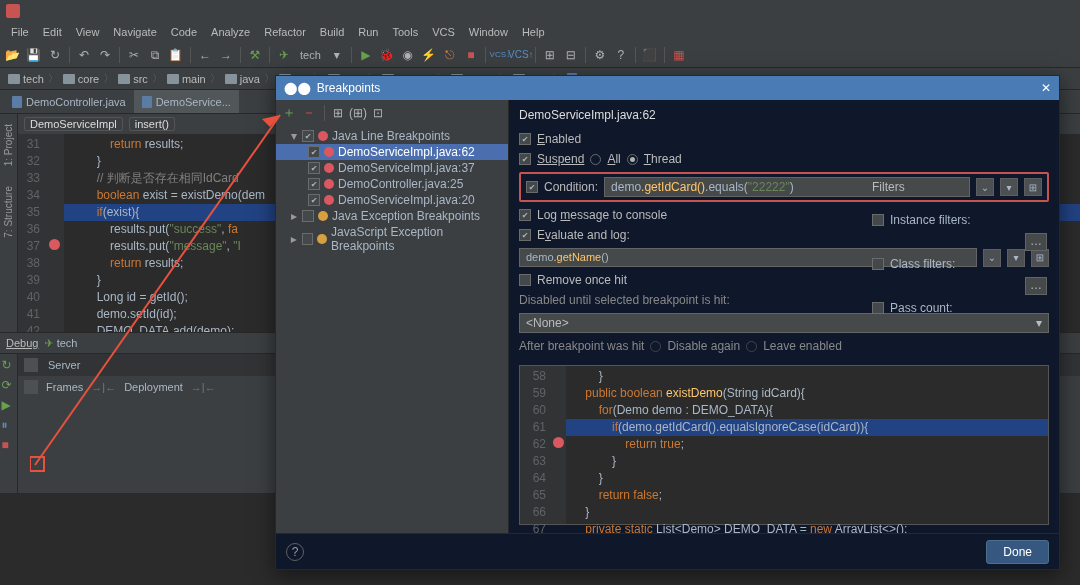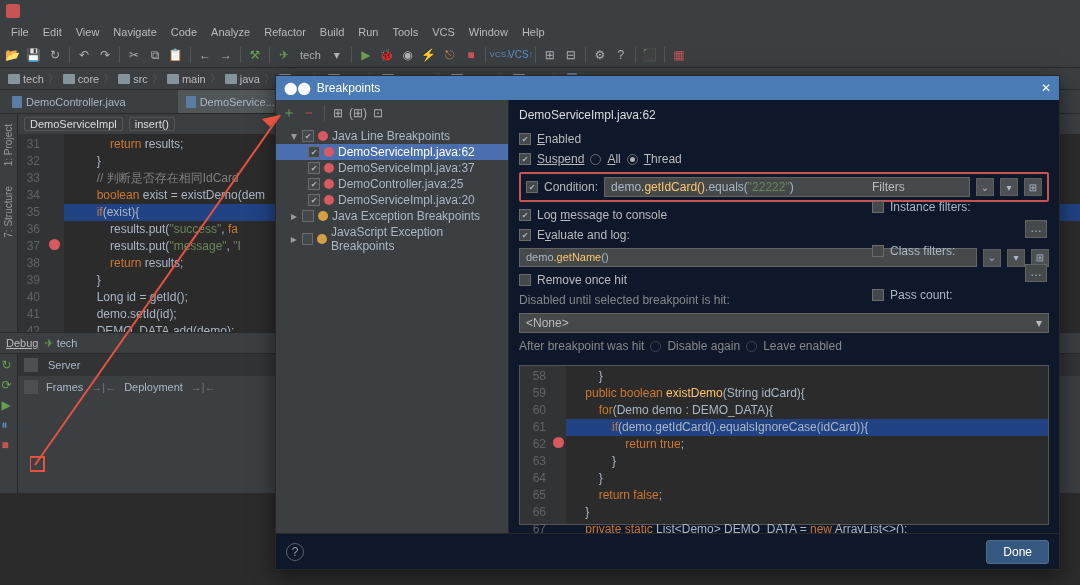--- a/index.html
+++ b/index.html
@@ -11,21 +11,21 @@
 .toolbar { background: #3c3f41; height: 26px; display: flex; align-items: center; padding: 0 4px; gap: 3px; border-bottom: 1px solid #282828; }
 .tb-btn { width: 18px; height: 18px; display: flex; align-items: center; justify-content: center; cursor: pointer; color: #afb1b3; }
 .tb-sep { width: 1px; height: 16px; background: #555; margin: 0 2px; }
 .tb-text { color: #afb1b3; font-size: 11px; padding: 0 4px; }
 .navbar { background: #3c3f41; height: 22px; display: flex; align-items: center; padding: 0 4px; font-size: 11px; border-bottom: 1px solid #282828; }
 .nav-item { display: flex; align-items: center; gap: 3px; padding: 0 4px; color: #bbb; }
 .folder-ico { width: 12px; height: 10px; background: #87939a; border-radius: 1px; display: inline-block; }
 .file-ico { width: 10px; height: 12px; background: #5a7ca5; border-radius: 1px; display: inline-block; }
 .tabs { background: #3c3f41; height: 24px; display: flex; align-items: center; padding: 0 4px; font-size: 11px; border-bottom: 1px solid #282828; }
 .tab { display: flex; align-items: center; gap: 4px; padding: 0 8px; height: 100%; cursor: pointer; }
-.tab.active { background: #515658; margin-left: 44px; }
+.tab.active { background: #515658; }
 .main-area { display: flex; height: 218px; }
 .left-gutter { width: 18px; background: #3c3f41; border-right: 1px solid #282828; display: flex; flex-direction: column; align-items: center; padding-top: 4px; gap: 8px; }
 .gutter-label { writing-mode: vertical-rl; transform: rotate(180deg); font-size: 10px; color: #999; padding: 6px 0; }
 .editor-wrap { flex: 1; display: flex; flex-direction: column; background: #2b2b2b; }
 .breadcrumb { background: #3c3f41; height: 20px; display: flex; align-items: center; padding: 0 6px; gap: 6px; font-size: 11px; }
 .bc-item { border: 1px solid #555; padding: 0 5px; border-radius: 2px; color: #ddd; }
 .code-area { display: flex; flex: 1; overflow: hidden; font-family: 'Consolas', monospace; font-size: 12px; }
 .line-nums { background: #313335; color: #606366; text-align: right; padding: 2px 6px 2px 2px; line-height: 17px; min-width: 28px; }
 .gutter2 { background: #313335; width: 18px; position: relative; }
 .bp-dot { width: 11px; height: 11px; background: #db5860; border-radius: 50%; position: absolute; left: 3px; }
@@ -65,21 +65,21 @@
 .radio { width: 11px; height: 11px; border: 1px solid #6b6b6b; border-radius: 50%; display: inline-flex; align-items: center; justify-content: center; }
 .radio.on::after { content: ''; width: 5px; height: 5px; background: #afb1b3; border-radius: 50%; }
 .lbl { color: #bbb; }
 .lbl u { text-decoration: underline; }
 .cond-box { border: 2px solid #c75450; padding: 3px 5px; display: flex; align-items: center; gap: 6px; border-radius: 2px; }
 .cond-input { flex: 1; background: #45494a; border: 1px solid #646464; padding: 2px 6px; font-family: Consolas, monospace; font-size: 12px; display: flex; align-items: center; gap: 0; }
 .mini-btn { width: 18px; height: 18px; background: #4c5052; border: 1px solid #5e5e5e; display: flex; align-items: center; justify-content: center; cursor: pointer; font-size: 10px; }
 .eval-input { flex: 1; background: #45494a; border: 1px solid #646464; padding: 2px 6px; font-family: Consolas, monospace; font-size: 11px; color: #a9b7c6; }
 .select { flex: 1; background: #45494a; border: 1px solid #646464; padding: 2px 6px; color: #bbb; display: flex; justify-content: space-between; align-items: center; }
 .filters { position: absolute; right: 12px; top: 80px; width: 175px; font-size: 12px; }
-.filters .fh { color: #bbb; margin-bottom: 6px; }
+.filters .fh { color: #bbb; margin-bottom: 19px; }
 .filters .frow { display: flex; align-items: center; gap: 6px; margin-bottom: 6px; }
 .filters .fin { width: 22px; height: 18px; background: #45494a; border: 1px solid #646464; }
 .dlg-code { flex: 1; display: flex; background: #2b2b2b; border: 1px solid #555; margin-top: 6px; min-height: 150px; font-family: Consolas, monospace; }
 .dlg-code .ln { background: #313335; color: #606366; text-align: right; padding: 2px 6px; line-height: 17px; min-width: 32px; }
 .dlg-code .gut { background: #313335; width: 14px; position: relative; }
 .dlg-code .lines { flex: 1; padding: 2px 0; line-height: 17px; }
 .dlg-foot { height: 36px; display: flex; align-items: center; justify-content: space-between; padding: 0 10px; border-top: 1px solid #282828; }
 .done-btn { background: #365880; border: 1px solid #4c708c; color: #fff; padding: 4px 16px; cursor: pointer; border-radius: 3px; font-size: 12px; }
 .help-btn { width: 18px; height: 18px; border: 1px solid #5e6060; border-radius: 50%; display: flex; align-items: center; justify-content: center; color: #999; cursor: pointer; }
 .arrow-line { position: absolute; left: 30px; top: 85px; width: 260px; height: 400px; pointer-events: none; z-index: 5; }

